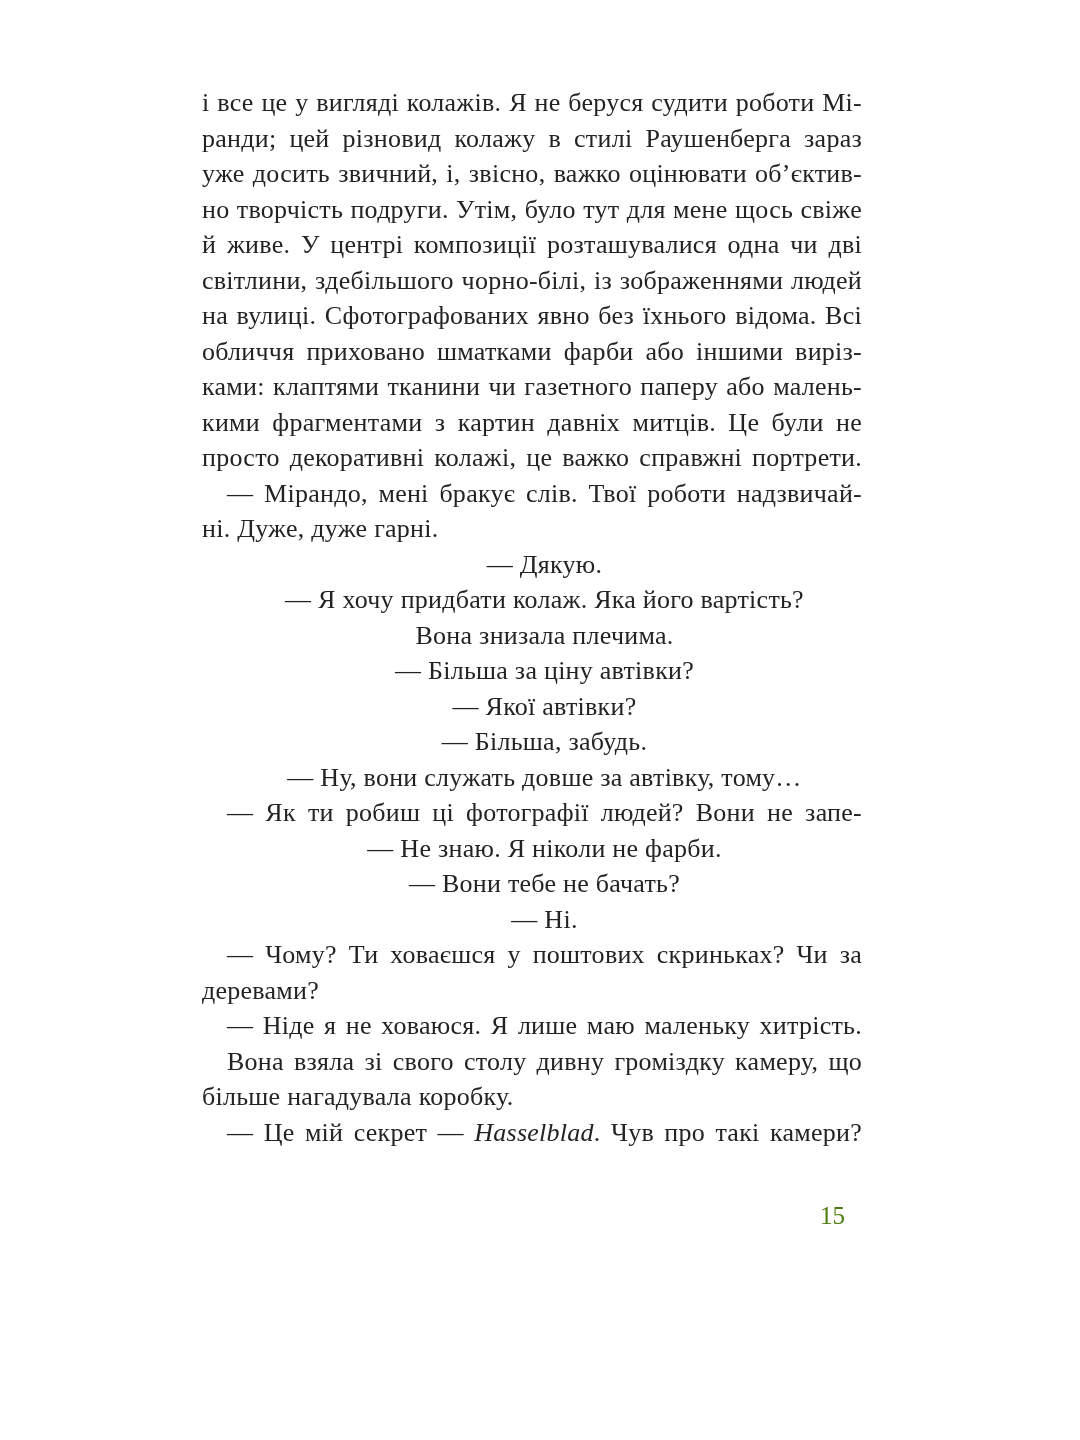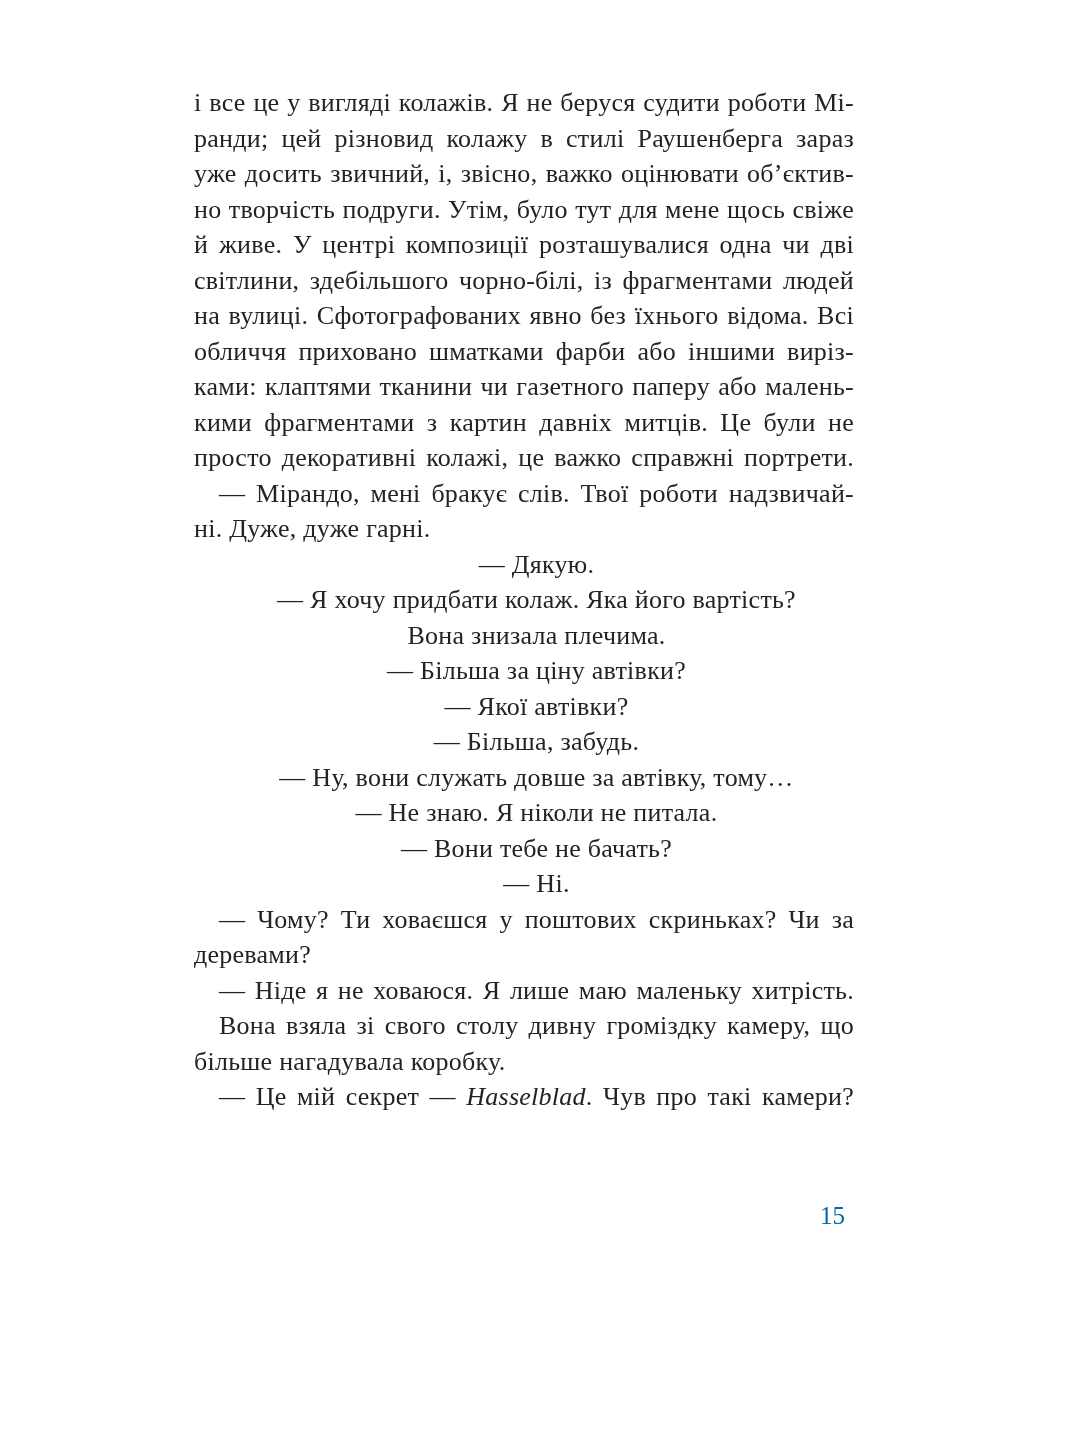--- a/index.html
+++ b/index.html
@@ -11,21 +11,21 @@
     position: relative;
     width: 1080px;
     height: 1440px;
     background: #ffffff;
     overflow: hidden;
     font-family: "Liberation Serif", "DejaVu Serif", serif;
     color: #232323;
   }
   .text-column {
     position: absolute;
-    left: 194px;
+    left: 202px;
     top: 85px;
     width: 660px;
     font-size: 26px;
     line-height: 35.5px;
     letter-spacing: 0.01em;
   }
   .line {
     text-align: left;
     white-space: normal;
   }
@@ -41,49 +41,50 @@
     font-style: italic;
   }
   .page-number {
     position: absolute;
     left: 185px;
     top: 1201px;
     width: 660px;
     text-align: right;
     font-size: 25px;
     line-height: 30px;
-    color: #0369a1;
+    color: #4d7c0f;
   }
 </style>
 </head>
 <body>
 
 <div class="page">
   <div class="text-column">
       <div class="line justify"><span>і все це у вигляді колажів. Я не беруся судити роботи Мі-</span></div>
       <div class="line justify"><span>ранди; цей різновид колажу в стилі Раушенберга зараз</span></div>
       <div class="line justify"><span>уже досить звичний, і, звісно, важко оцінювати об’єктив-</span></div>
       <div class="line justify"><span>но творчість подруги. Утім, було тут для мене щось свіже</span></div>
       <div class="line justify"><span>й живе. У центрі композиції розташувалися одна чи дві</span></div>
-      <div class="line justify"><span>світлини, здебільшого чорно-білі, із фрагментами людей</span></div>
+      <div class="line justify"><span>світлини, здебільшого чорно-білі, із зображеннями людей</span></div>
       <div class="line justify"><span>на вулиці. Сфотографованих явно без їхнього відома. Всі</span></div>
       <div class="line justify"><span>обличчя приховано шматками фарби або іншими виріз-</span></div>
       <div class="line justify"><span>ками: клаптями тканини чи газетного паперу або малень-</span></div>
       <div class="line justify"><span>кими фрагментами з картин давніх митців. Це були не</span></div>
       <div class="line justify"><span>просто декоративні колажі, це важко справжні портрети.</span></div>
       <div class="line indent justify"><span>— Мірандо, мені бракує слів. Твої роботи надзвичай-</span></div>
       <div class="line"><span>ні. Дуже, дуже гарні.</span></div>
       <div class="line indent"><span>— Дякую.</span></div>
       <div class="line indent"><span>— Я хочу придбати колаж. Яка його вартість?</span></div>
       <div class="line indent"><span>Вона знизала плечима.</span></div>
       <div class="line indent"><span>— Більша за ціну автівки?</span></div>
       <div class="line indent"><span>— Якої автівки?</span></div>
       <div class="line indent"><span>— Більша, забудь.</span></div>
       <div class="line indent"><span>— Ну, вони служать довше за автівку, тому…</span></div>
-      <div class="line indent"><span>— Не знаю. Я ніколи не питала.</span></div>
+      <div class="line indent justify"><span>— Як ти робиш ці фотографії людей? Вони не запе-</span></div>
+      <div class="line indent"><span>— Не знаю. Я ніколи не фарби.</span></div>
       <div class="line indent"><span>— Вони тебе не бачать?</span></div>
       <div class="line indent"><span>— Ні.</span></div>
       <div class="line indent justify"><span>— Чому? Ти ховаєшся у поштових скриньках? Чи за</span></div>
       <div class="line"><span>деревами?</span></div>
       <div class="line indent justify"><span>— Ніде я не ховаюся. Я лише маю маленьку хитрість.</span></div>
       <div class="line indent justify"><span>Вона взяла зі свого столу дивну громіздку камеру, що</span></div>
       <div class="line"><span>більше нагадувала коробку.</span></div>
       <div class="line indent justify"><span>— Це мій секрет — </span><i>Hasselblad</i><span>. Чув про такі камери?</span></div>
     </div>
   <div class="page-number">15</div>

